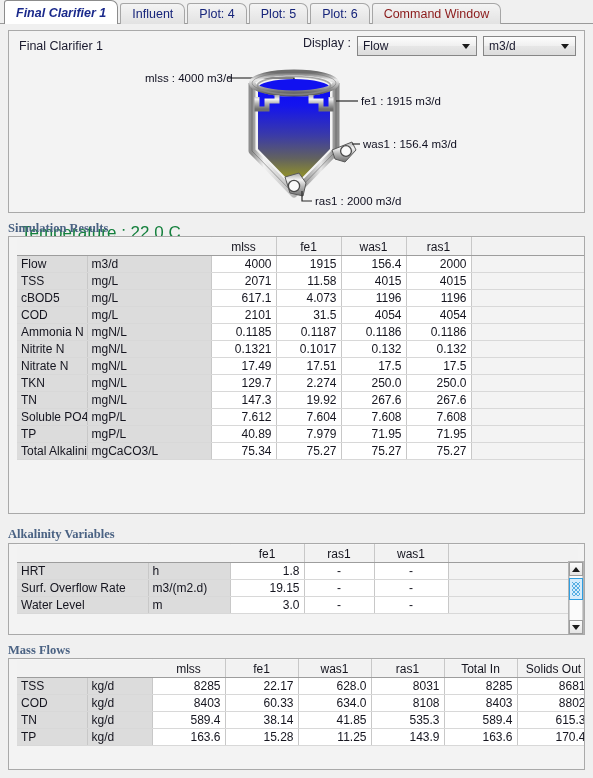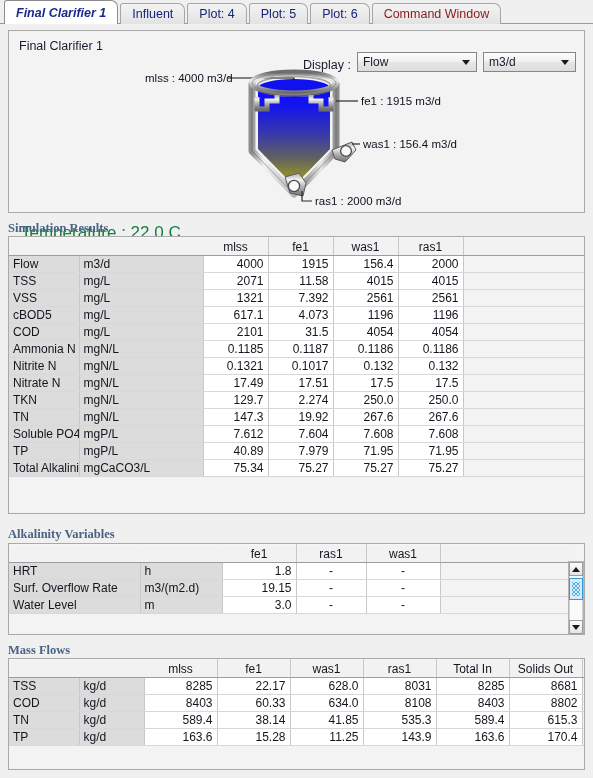--- a/index.html
+++ b/index.html
@@ -52,22 +52,22 @@
     position: absolute;
     background: #f3f3f3;
     border: 1px solid #a9a9a9;
   }
   #diagram-panel { left: 8px; top: 30px; width: 577px; height: 183px; }
   .panel-title {
     position: absolute; left: 10px; top: 8px;
     font-size: 12.5px; color: #1a1a2e;
   }
   .display-row {
-    position: absolute; right: 8px; top: 21px;
-    display: flex; align-items: flex-end; gap: 6px;
+    position: absolute; right: 8px; top: 5px;
+    display: flex; align-items: flex-start; gap: 6px;
   }
   .display-label { font-size: 12.5px; color: #1a1a2e; }
   .combo {
     height: 20px;
     border: 1px solid #868686;
     background: linear-gradient(to bottom,#fdfdfd 0%,#f0f0f0 48%,#e6e6e6 52%,#dcdcdc 100%);
     display: flex; align-items: center;
     padding-left: 5px;
     font-size: 12px;
     position: relative;
@@ -96,20 +96,21 @@
     position: absolute; left: 8px;
     font-size: 12.5px; font-weight: bold; color: #4a6283; font-family: Liberation Serif, serif;
   }
 
   
   .grid {
     position: absolute;
     border: 1px solid #a9a9a9;
     background: #f3f3f3;
     overflow: hidden;
+    padding-left: 8px;
   }
   table.dt { border-collapse: collapse; table-layout: fixed; font-size: 12px; }
   table.dt th, table.dt td {
     height: 17px;
     padding: 0 4px;
     border-right: 1px solid #c8c8c8;
     border-bottom: 1px solid #d8d8d8;
     font-weight: normal;
     overflow: hidden;
     white-space: nowrap;
@@ -325,29 +326,20 @@
           <tr>
             <td class="lbl">TSS</td>
             <td class="unit">mg/L</td>
             <td class="num">2071</td>
             <td class="num">11.58</td>
             <td class="num">4015</td>
             <td class="num">4015</td>
             <td class="pad"></td>
           </tr>
           <tr>
-            <td class="lbl">VSS</td>
-            <td class="unit">mg/L</td>
-            <td class="num">1321</td>
-            <td class="num">7.392</td>
-            <td class="num">2561</td>
-            <td class="num">2561</td>
-            <td class="pad"></td>
-          </tr>
-          <tr>
             <td class="lbl">cBOD5</td>
             <td class="unit">mg/L</td>
             <td class="num">617.1</td>
             <td class="num">4.073</td>
             <td class="num">1196</td>
             <td class="num">1196</td>
             <td class="pad"></td>
           </tr>
           <tr>
             <td class="lbl">COD</td>

